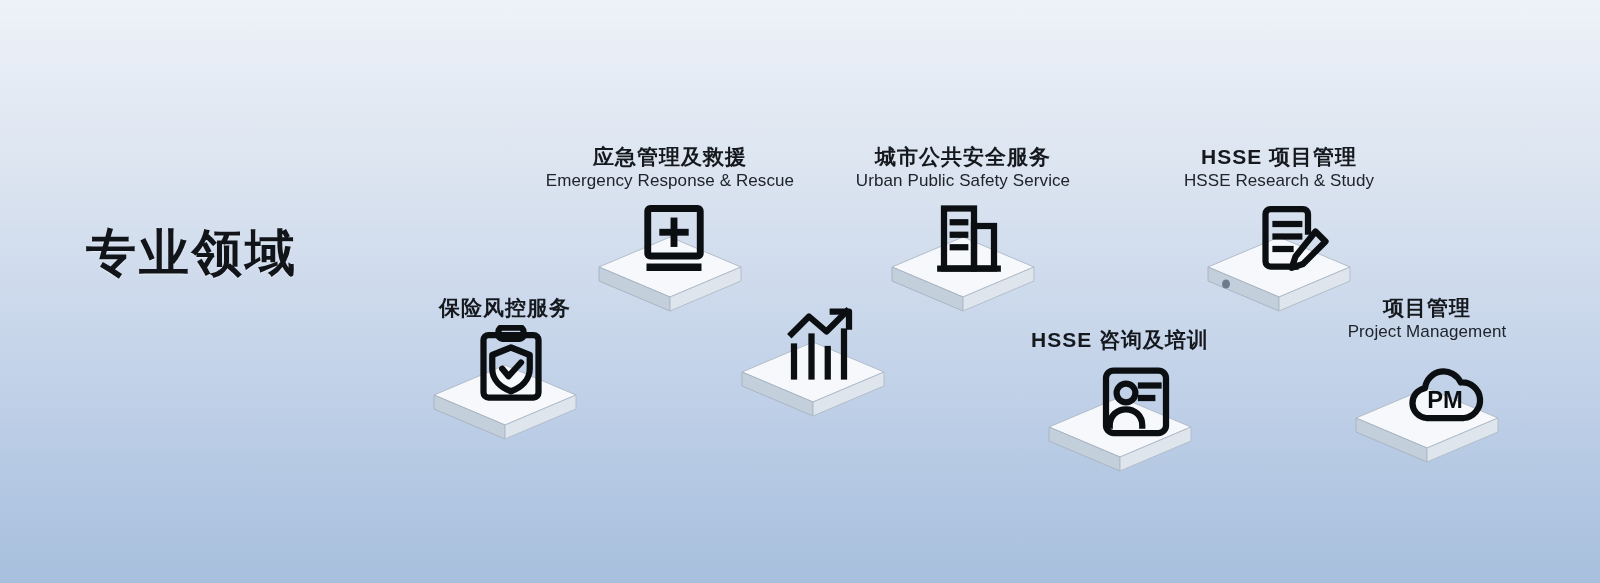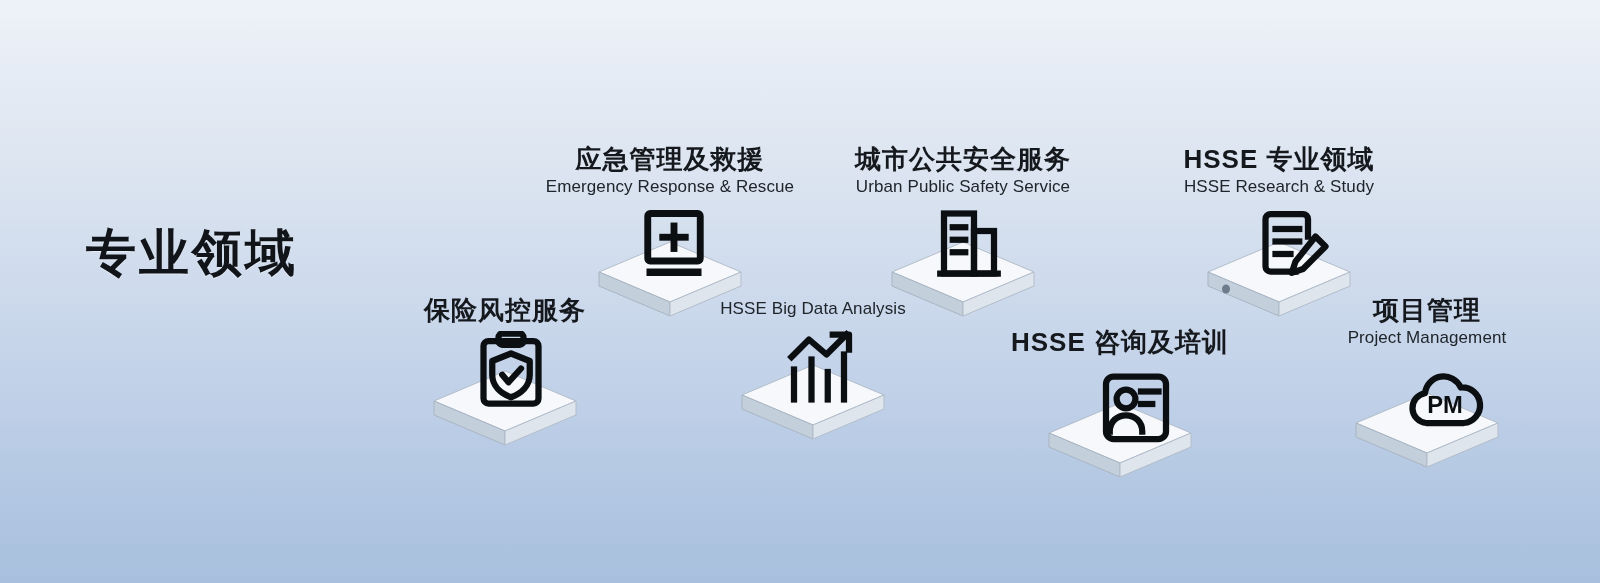--- a/index.html
+++ b/index.html
@@ -44,21 +44,21 @@
 
   
   .domain-card {
     position: absolute;
     width: 300px;
     margin-left: -150px;
     text-align: center;
   }
 
   .label-cn {
-    font-size: 26px;
+    font-size: 21px;
     font-weight: 700;
     color: #15191e;
     line-height: 1.1;
     letter-spacing: 1px;
     white-space: nowrap;
   }
   .label-en {
     margin-top: 4px;
     font-size: 17px;
     font-weight: 400;
@@ -151,21 +151,21 @@
           <line x1="19" y1="17" x2="29" y2="17"></line>
           <line x1="19" y1="27" x2="29" y2="27"></line>
           <line x1="19" y1="37" x2="29" y2="37"></line>
           <line x1="9" y1="54" x2="55" y2="54" stroke-width="5"></line>
         </svg>
       </div>
     </div>
   </div>
 
   <div class="domain-card" style="left:1279px; top:145px;">
-    <div class="label-cn">HSSE 专业领域</div>
+    <div class="label-cn">HSSE 项目管理</div>
     <div class="label-en">HSSE Research &amp; Study</div>
     <div class="pedestal-wrap">
       <div class="pedestal">
         <svg viewBox="0 0 150 96">
           <polygon points="75,18 146,48 75,78 4,48" fill="#f6f8fb" stroke="#b2bdca" stroke-width="1"></polygon>
           <polygon points="4,48 75,78 75,92 4,62" fill="#c4cfdc" stroke="#a9b5c3" stroke-width="1"></polygon>
           <polygon points="146,48 75,78 75,92 146,62" fill="#dfe5ed" stroke="#b2bdca" stroke-width="1"></polygon>
           <ellipse cx="22" cy="65" rx="4" ry="4.6" fill="#6d7b8a"></ellipse>
         </svg>
       </div>
@@ -196,21 +196,20 @@
           <rect x="10" y="8" width="44" height="50" rx="4"></rect>
           <rect x="22" y="2" width="20" height="9" rx="3"></rect>
           <path d="M32 18 L47 24 v11 c0 9 -7 15 -15 18 c-8 -3 -15 -9 -15 -18 V24 Z" stroke-linejoin="round"></path>
           <polyline points="25,35 30,41 40,30" stroke-linejoin="round" stroke-linecap="round"></polyline>
         </svg>
       </div>
     </div>
   </div>
 
   <div class="domain-card" style="left:813px; top:296px;">
-    <div class="label-en">HSSE Big Data Analysis</div>
     <div class="pedestal-wrap">
       <div class="pedestal">
         <svg viewBox="0 0 150 96">
           <polygon points="75,18 146,48 75,78 4,48" fill="#f6f8fb" stroke="#b2bdca" stroke-width="1"></polygon>
           <polygon points="4,48 75,78 75,92 4,62" fill="#c4cfdc" stroke="#a9b5c3" stroke-width="1"></polygon>
           <polygon points="146,48 75,78 75,92 146,62" fill="#dfe5ed" stroke="#b2bdca" stroke-width="1"></polygon>
         </svg>
       </div>
       <div class="glyph g-bigdata">
         <svg viewBox="0 0 64 64" fill="none" stroke="#0c0f12" stroke-width="5" stroke-linecap="square">

